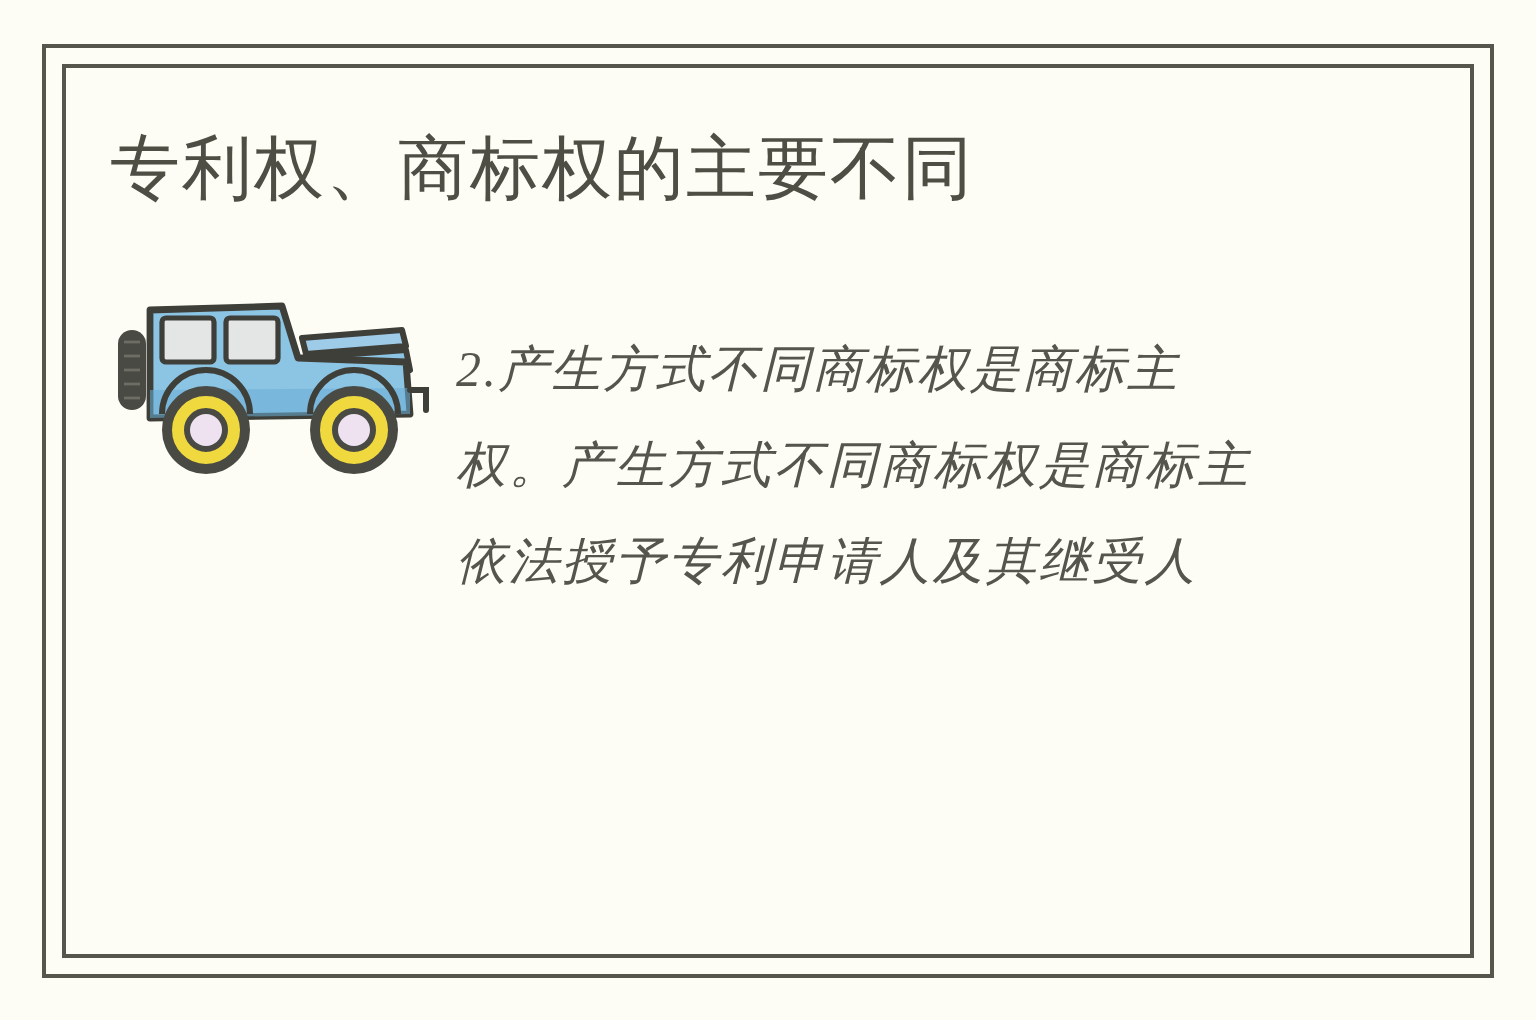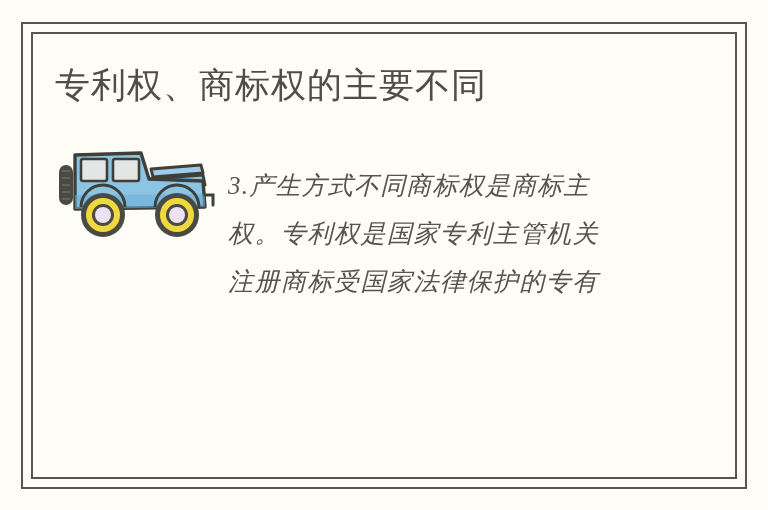--- a/index.html
+++ b/index.html
@@ -52,21 +52,21 @@
     top: 34px;
     width: 702px;
     height: 443px;
     box-sizing: border-box;
   }
 
   #page-title {
     position: absolute;
     left: 22px;
     top: 28px;
-    font-family: Liberation Sans, sans-serif;
+    font-family: Liberation Serif, serif;
     font-size: 35px;
     line-height: 46px;
     letter-spacing: 1px;
     color: #4e4e45;
     white-space: nowrap;
   }
 
   
   #illustration {
     position: absolute;
@@ -147,19 +147,19 @@
 
         <g>
           <circle cx="124" cy="76" r="22" fill="#4a4a44"></circle>
           <circle cx="124" cy="76" r="14" fill="none" stroke="#f0d93f" stroke-width="6"></circle>
           <circle cx="124" cy="76" r="8" fill="#eee2f0"></circle>
         </g>
       </svg>
     </div>
 
     <div id="body-text">
-      <div class="body-line">3.产生方式不同商标权是商标主</div>
-      <div class="body-line">权。专利权是国家专利主管机关</div>
-      <div class="body-line">注册商标受国家法律保护的专有</div>
+      <div class="body-line">2.产生方式不同商标权是商标主</div>
+      <div class="body-line">权。产生方式不同商标权是商标主</div>
+      <div class="body-line">依法授予专利申请人及其继受人</div>
     </div>
 
   </div>
 </div>
 
 </body></html>

